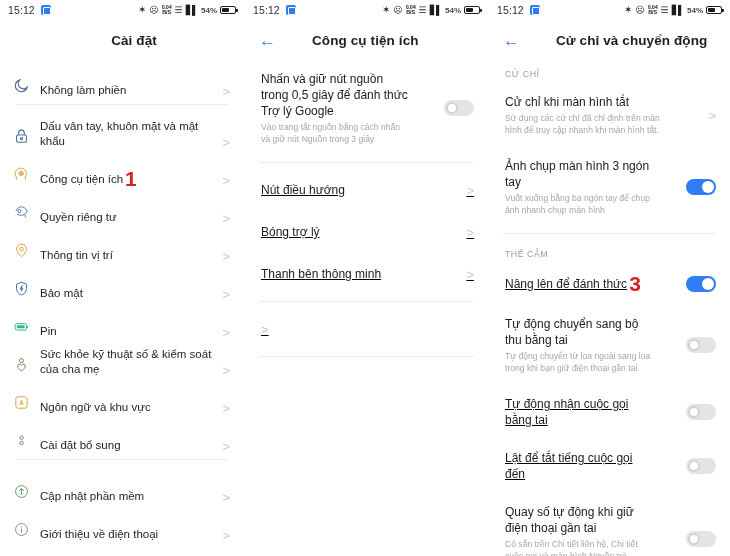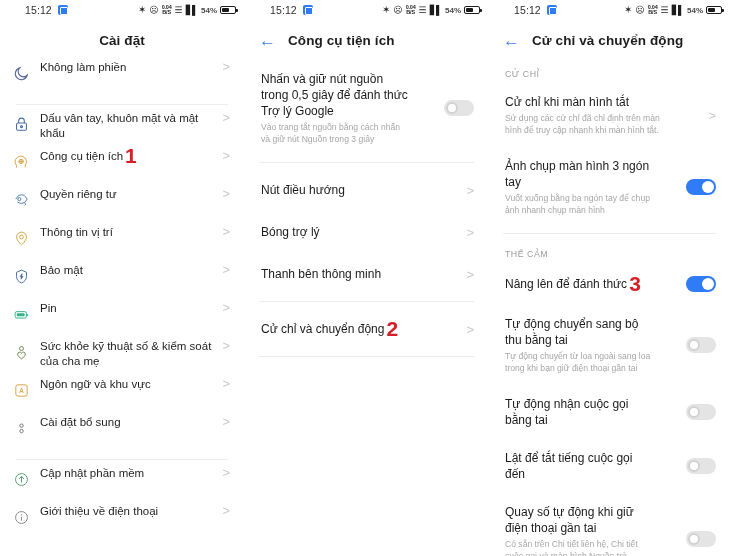--- a/index.html
+++ b/index.html
@@ -26,21 +26,21 @@
 
   
   .statusbar {
     height: 20px;
     display: flex;
     align-items: center;
     padding: 0 8px;
     font-size: 10px;
     color: #2b2b2b;
   }
-  .sb-time { font-size: 10.5px; letter-spacing: .1px; color: #303030; margin-left: 17px; }
+  .sb-time { font-size: 10.5px; letter-spacing: .1px; color: #303030; }
   .sb-appicon {
     width: 10px; height: 10px;
     background: #2f7cf6;
     border-radius: 2px;
     margin-left: 6px;
     position: relative;
   }
   .sb-appicon::after{
     content:"";
     position:absolute; left:2px; top:2px;
@@ -95,27 +95,28 @@
     font-size: 17px;
     line-height: 1;
     margin-right: 12px;
     margin-left: 2px;
   }
   .title-text {
     font-size: 13.5px;
     font-weight: bold;
     color: #1d1d1d;
     letter-spacing: .1px;
+    margin-left: 24px;
   }
 
   
   .list { padding: 0; }
   .row {
     display: flex;
-    align-items: flex-start;
+    align-items: flex-end;
     padding: 0 14px 0 8px;
     min-height: 38px;
     position: relative;
   }
   .row-icon {
     width: 26px;
     min-width: 26px;
     height: 26px;
     display: flex;
     align-items: center;
@@ -173,21 +174,21 @@
     color: #a7a7a7;
     line-height: 11.5px;
     margin-top: 3px;
   }
   .row2-right {
     display: flex;
     align-items: center;
     align-self: center;
     min-height: 20px;
   }
-  .row2.center { align-items: center; }
+  .row2.center { align-items: center; text-decoration: underline; }
 
   
   .toggle {
     width: 30px; height: 16px;
     border-radius: 8px;
     position: relative;
     display: inline-block;
   }
   .toggle .knob {
     position: absolute;
@@ -454,25 +455,20 @@
           <div class="row2-title">Thanh bên thông minh</div>
         </div>
         <div class="row2-right">
           <span class="chev">&gt;</span>
         </div>
       </div>
 
       <div class="divider full"></div>
 
       <div class="row2 center">
-        <div class="row2-main">
-          <div class="row2-title">
-            <span>Cử chỉ và chuyển động</span><span class="badge-num">2</span>
-          </div>
-        </div>
         <div class="row2-right">
           <span class="chev">&gt;</span>
         </div>
       </div>
 
       <div class="divider full"></div>
 
     </div>
   </div>
 

